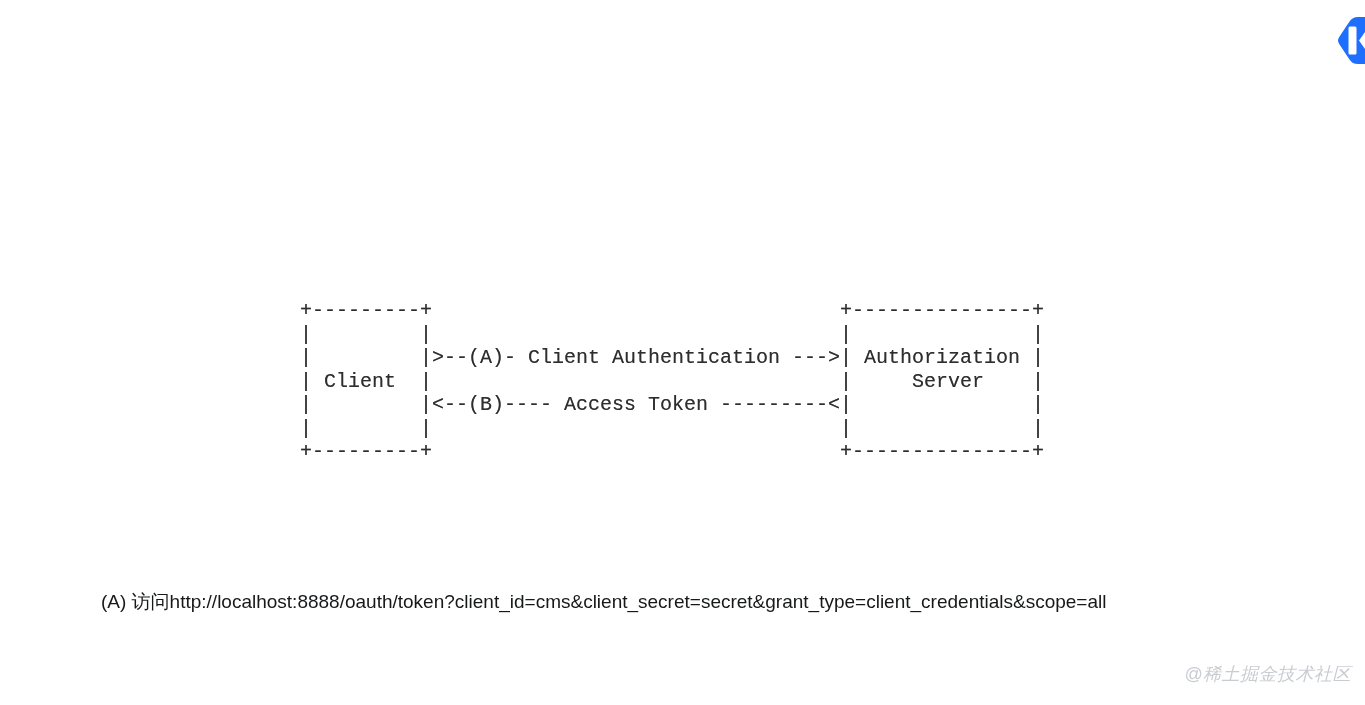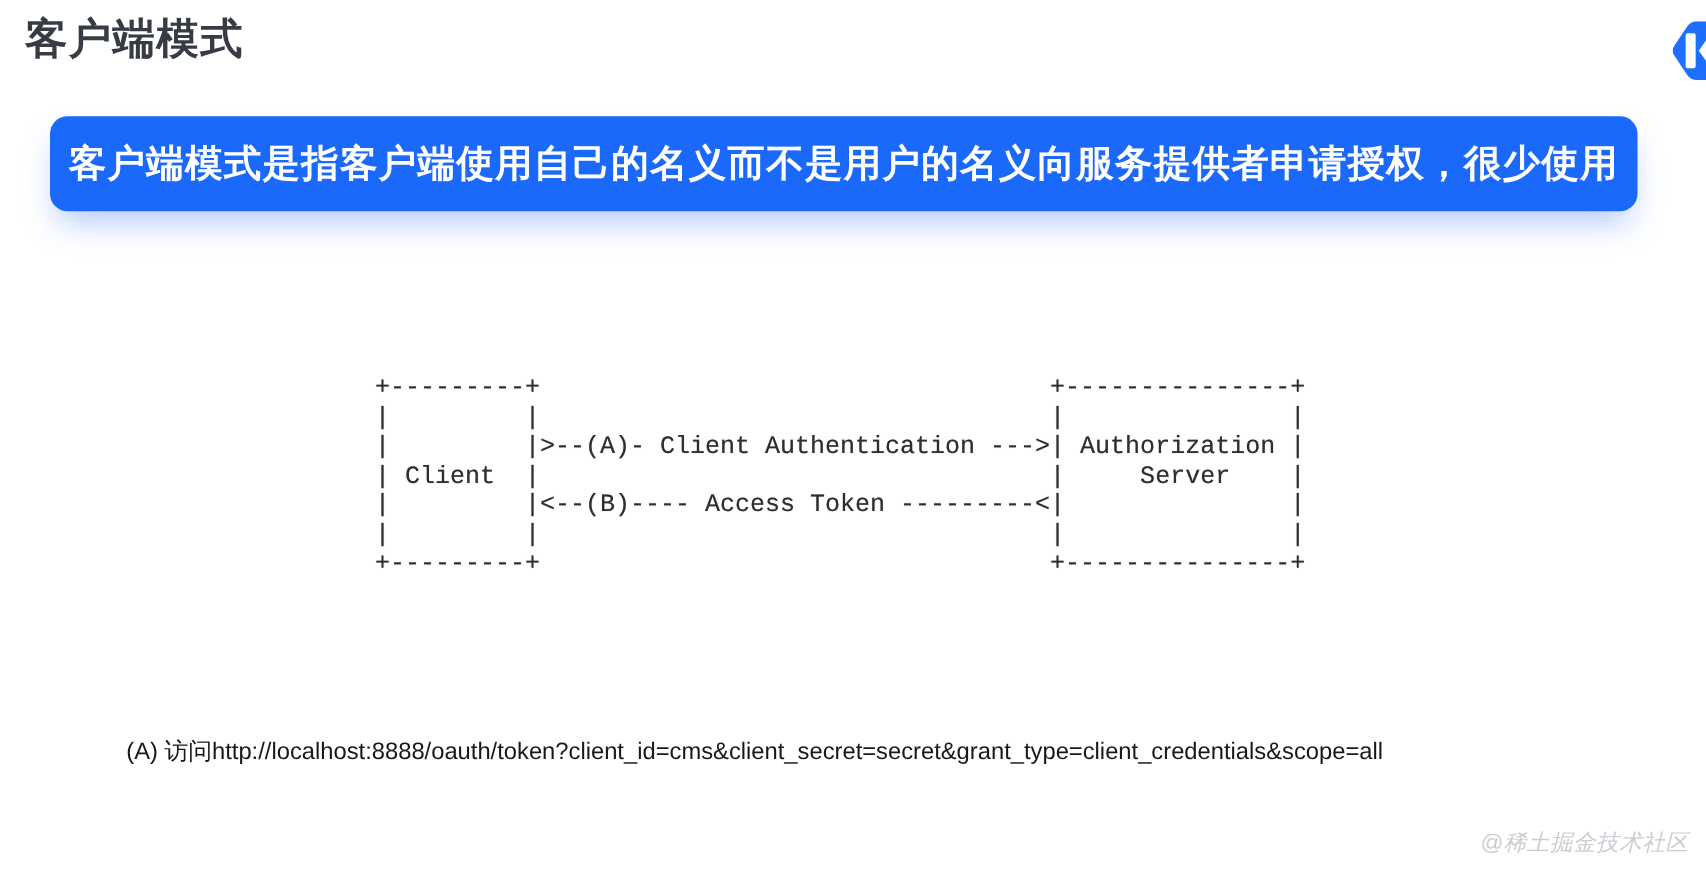--- a/index.html
+++ b/index.html
@@ -84,31 +84,27 @@
     top: 17px;
     width: 56px;
     height: 47px;
   }
 </style>
 </head>
 <body>
 
 <div class="slide">
 
-  <h1 class="page-title">客户端模式</h1>
 
   <svg class="logo" viewBox="0 0 56 47" aria-hidden="true">
     <path d="M20 0 H56 V47 H20 C16 47 13.5 45.5 11.5 42.5 L2.5 29 C0.8 26.5 0 24.8 0 23.5 C0 22.2 0.8 20.5 2.5 18 L11.5 4.5 C13.5 1.5 16 0 20 0 Z" fill="#1e6fff"></path>
     <rect x="10.5" y="9.5" width="8" height="28" rx="1.5" fill="#ffffff"></rect>
     <path d="M21 23.5 L31 9.5 H40 L30 23.5 L40 37.5 H31 Z" fill="#ffffff"></path>
   </svg>
 
-  <div class="banner">
-    <span class="banner-text">客户端模式是指客户端使用自己的名义而不是用户的名义向服务提供者申请授权，很少使用</span>
-  </div>
 
   <pre class="ascii-diagram">+---------+                                  +---------------+
 |         |                                  |               |
 |         |&gt;--(A)- Client Authentication ---&gt;| Authorization |
 | Client  |                                  |     Server    |
 |         |&lt;--(B)---- Access Token ---------&lt;|               |
 |         |                                  |               |
 +---------+                                  +---------------+</pre>
 
   <div class="notes">

